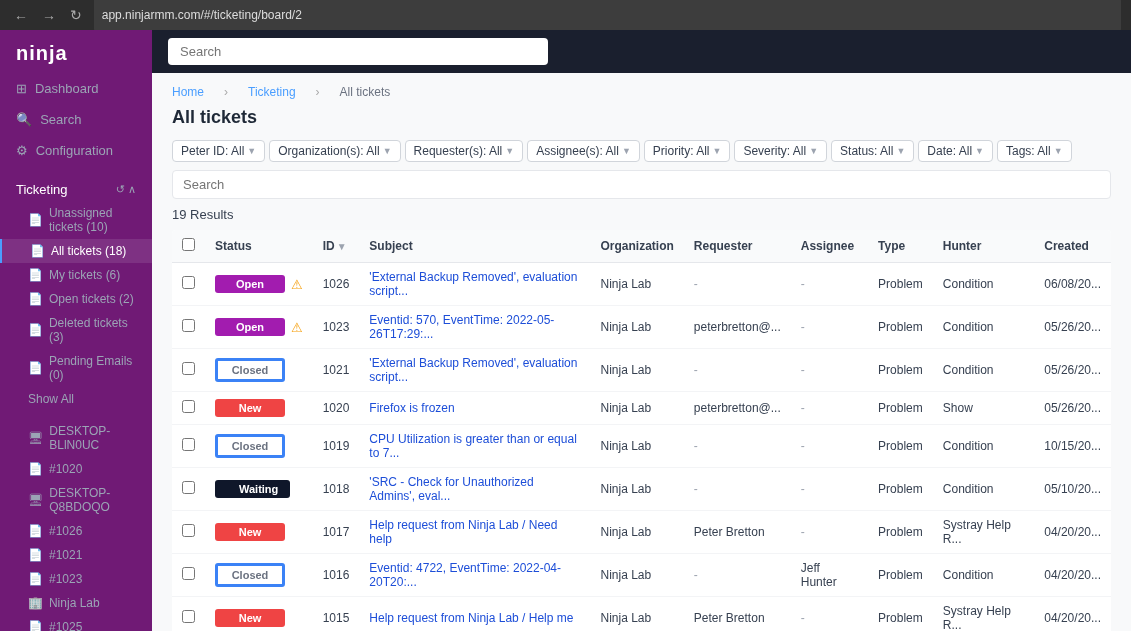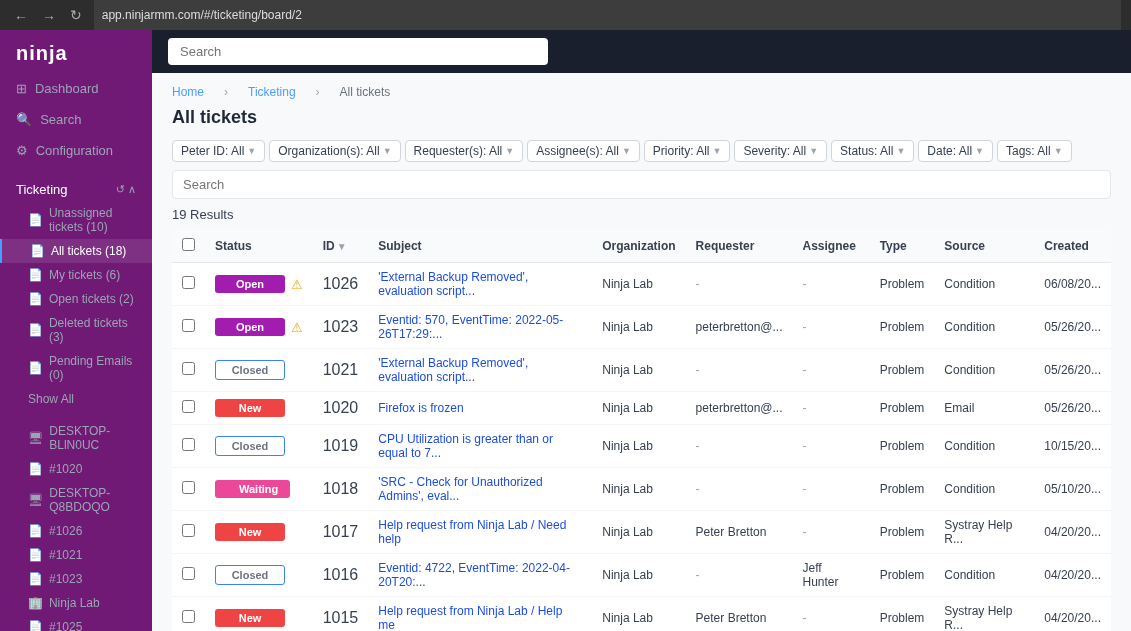--- a/index.html
+++ b/index.html
@@ -165,35 +165,35 @@
       display: inline-block;
       padding: 3px 12px;
       border-radius: 3px;
       font-size: 11px;
       font-weight: 600;
       text-align: center;
       min-width: 70px;
       color: #fff;
     }
     .status-open { background: #a21caf; }
-    .status-closed { background: transparent; color: #6b7280; border: 1px solid #3b82f6; }
+    .status-closed { background: transparent; color: #6b7280; border: 3px solid #3b82f6; }
     .status-new { background: #ef4444; }
-    .status-waiting { background: #ec4899; padding-left: 24px; }
+    .status-waiting { background: #0f172a; padding-left: 24px; }
 
     
     .warn-icon { color: #f59e0b; font-size: 13px; margin-left: 4px; }
 
     
     .ticket-link { color: #1d4ed8; cursor: pointer; text-align: center; }
 
     
     input[type="checkbox"] { cursor: pointer; width: 13px; height: 13px; }
 
     
-    .id-col { font-size: 16px; color: #374151; }
+    .id-col { font-size: 12px; color: #374151; }
 
     
     .dash { color: #9ca3af; }
 
     .status-cell { display: flex; align-items: center; gap: 2px; }
 
     
     ::-webkit-scrollbar { width: 6px; height: 6px; }
     ::-webkit-scrollbar-track { background: #f1f1f1; }
     ::-webkit-scrollbar-thumb { background: #c1c1c1; border-radius: 3px; }
@@ -372,21 +372,21 @@
           <thead>
             <tr>
               <th class="cb-col"><input type="checkbox" style=""></th>
               <th>Status</th>
               <th class="sortable"><span>ID</span><span class="sort-icon">▼</span></th>
               <th>Subject</th>
               <th>Organization</th>
               <th>Requester</th>
               <th>Assignee</th>
               <th>Type</th>
-              <th>Source</th>
+              <th>Hunter</th>
               <th>Created</th>
             </tr>
           </thead>
           <tbody id="tickets-tbody">
           <tr>
     <td class="cb-col"><input type="checkbox" style=""></td>
     <td>
       <div class="status-cell">
         <span class="status-badge status-open">Open</span>
         <span class="warn-icon">⚠</span>
@@ -442,21 +442,21 @@
         <span class="status-badge status-new">New</span>
 
       </div>
     </td>
     <td class="id-col">1020</td>
     <td><span class="ticket-link">Firefox is frozen</span></td>
     <td>Ninja Lab</td>
     <td><span>peterbretton@...</span></td>
     <td><span class="dash">-</span></td>
     <td>Problem</td>
-    <td>Email</td>
+    <td>Show</td>
     <td>05/26/20...</td>
   </tr>
               <tr>
     <td class="cb-col"><input type="checkbox" style=""></td>
     <td>
       <div class="status-cell">
         <span class="status-badge status-closed">Closed</span>
 
       </div>
     </td>

